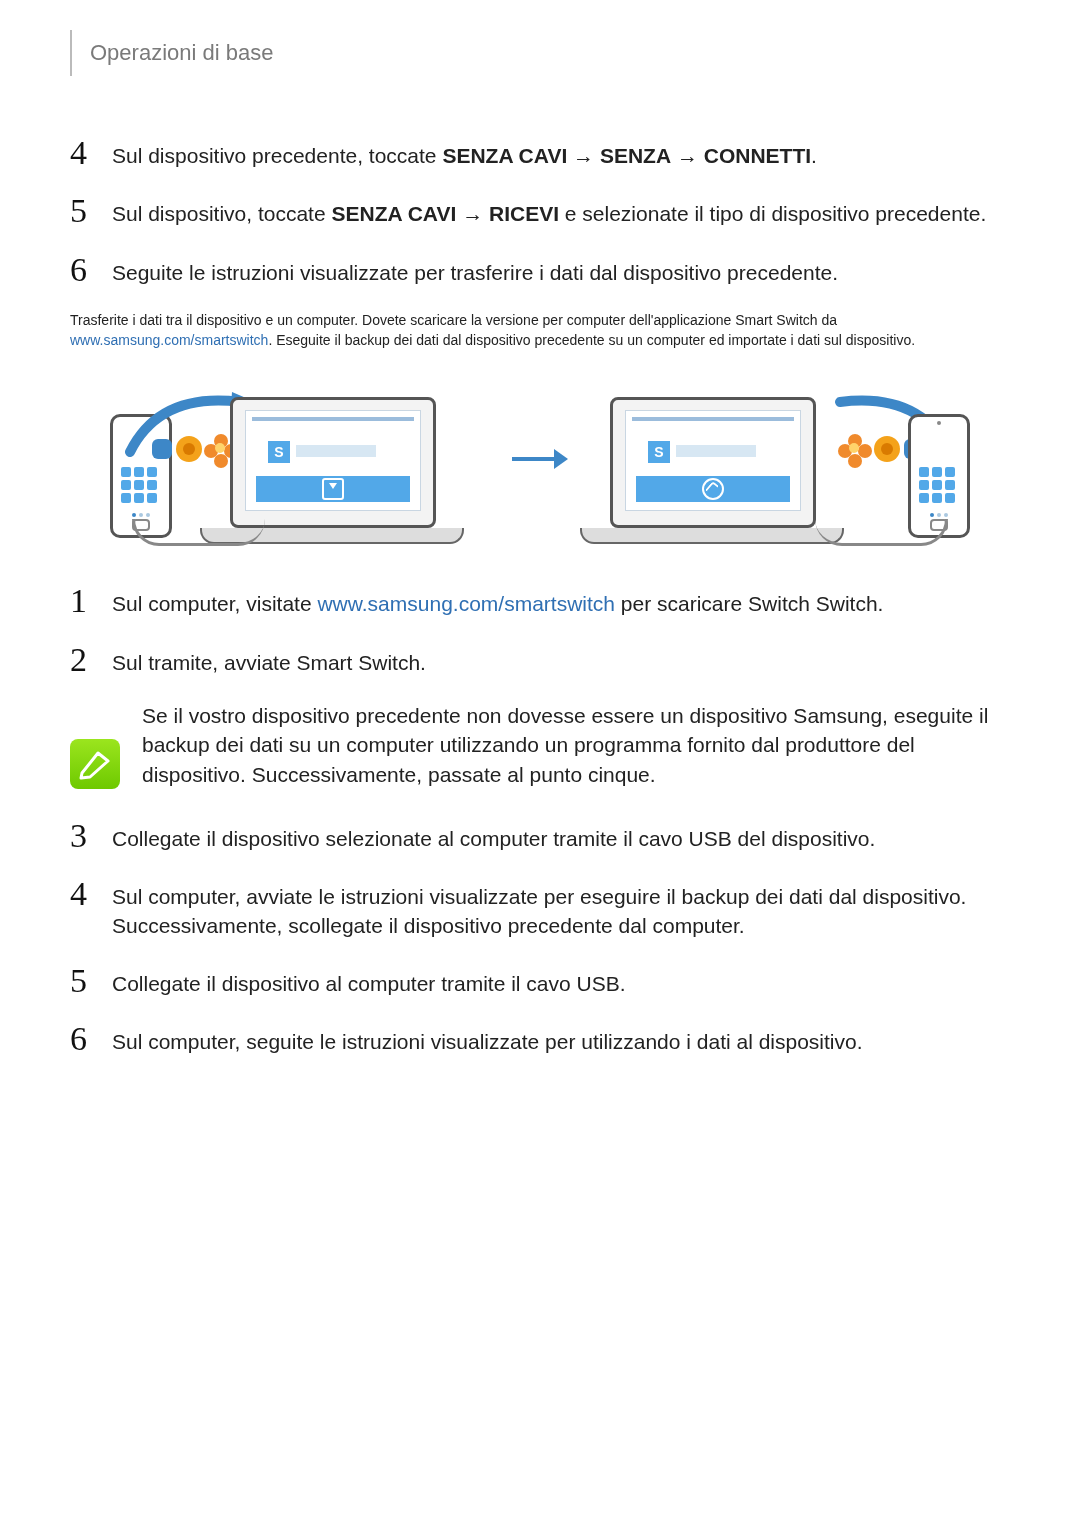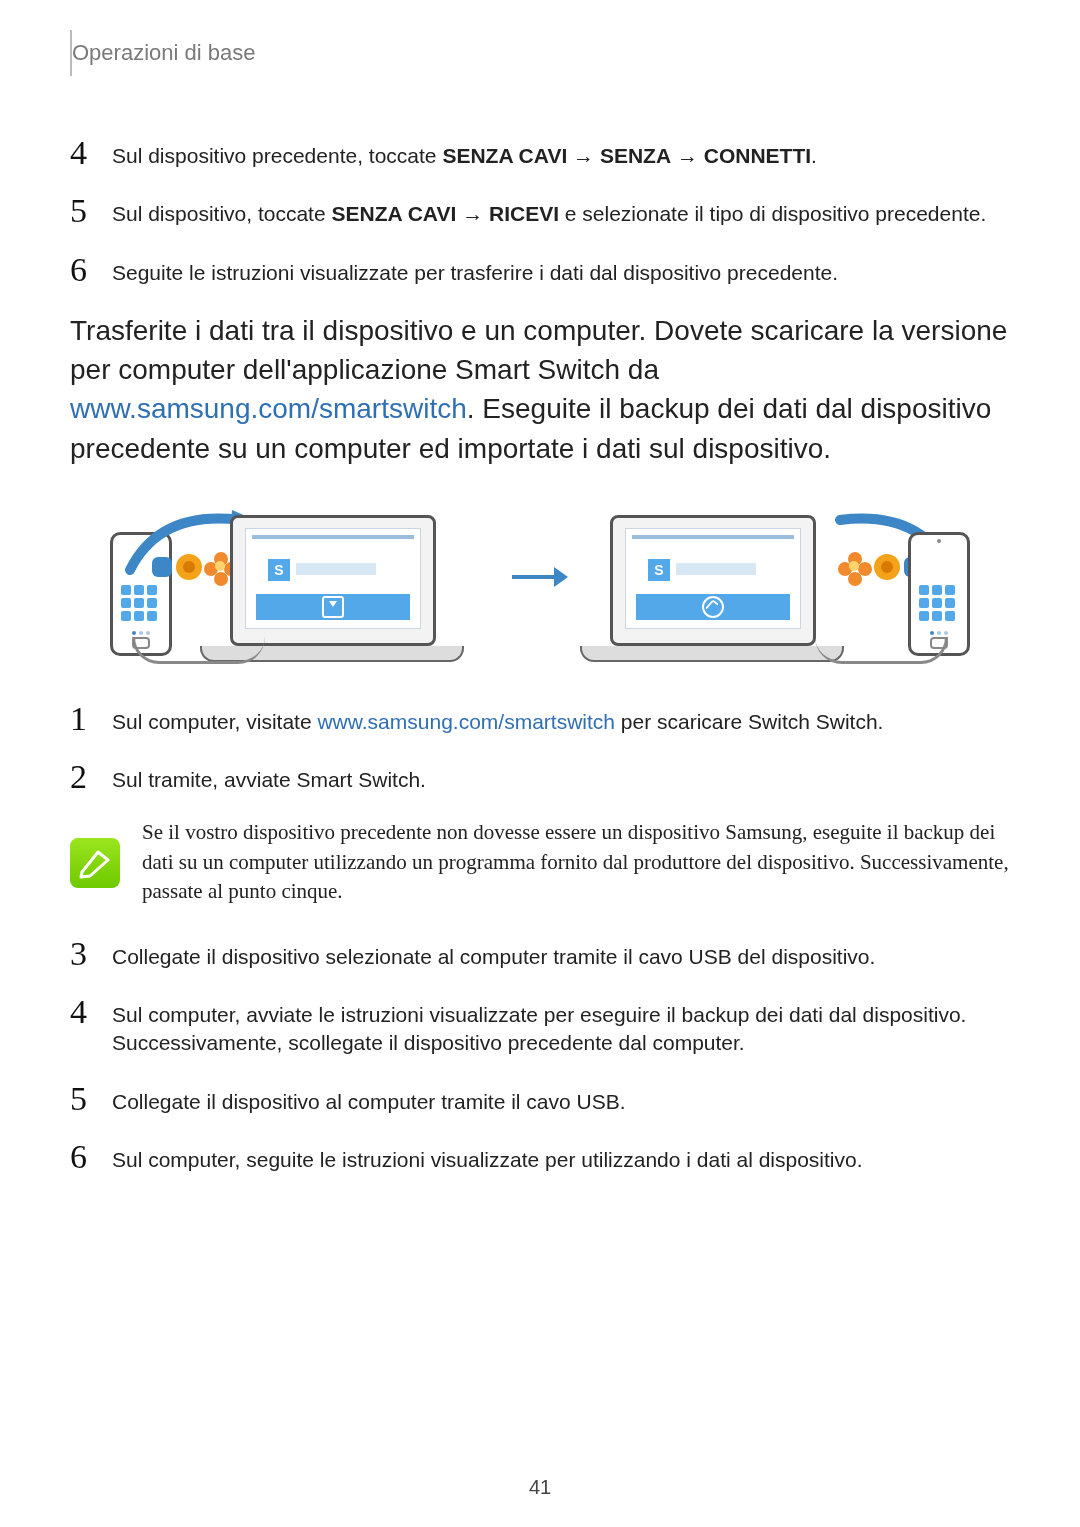--- a/index.html
+++ b/index.html
@@ -11,20 +11,21 @@
 }
 .page {
   width: 1080px;
   height: 1527px;
   position: relative;
   box-sizing: border-box;
   padding: 30px 70px 0 70px;
 }
 .header-rule {
   border-left: 2px solid #bbb;
+  padding-left: 18px;
   height: 46px;
   display: flex;
   align-items: center;
   margin-bottom: 60px;
 }
 .header-title {
   font-size: 22px;
   color: #7a7a7a;
 }
 .num-list {
@@ -55,29 +56,28 @@
 .bold { font-weight: bold; }
 .link { color: #2f6fb3; }
 .section-h {
   font-size: 27px;
   font-weight: bold;
   color: #111;
   margin-top: 48px;
   margin-bottom: 20px;
 }
 .body-p {
-  font-size: 28px;
+  font-size: 14px;
   line-height: 1.4;
   margin: 0 0 24px 0;
 }
 .note-row {
   display: flex;
-  align-items: center;
+  align-items: flex-end;
   margin: 12px 0 30px 0;
-  font-family: Liberation Serif, serif;
 }
 .note-icon {
   width: 50px;
   height: 50px;
   flex: 0 0 50px;
   margin-right: 22px;
   border-radius: 8px;
   background: linear-gradient(#9be51e,#6ec900);
   display: flex;
   align-items: center;
@@ -405,14 +405,13 @@
     <li class="num-item">
       <span class="num">5</span>
       <span class="num-text">Collegate il dispositivo al computer tramite il cavo USB.</span>
     </li>
     <li class="num-item">
       <span class="num">6</span>
       <span class="num-text">Sul computer, seguite le istruzioni visualizzate per utilizzando i dati al dispositivo.</span>
     </li>
   </ul>
 
-  <div class="page-num">41</div>
 </div>
 
 </body></html>

